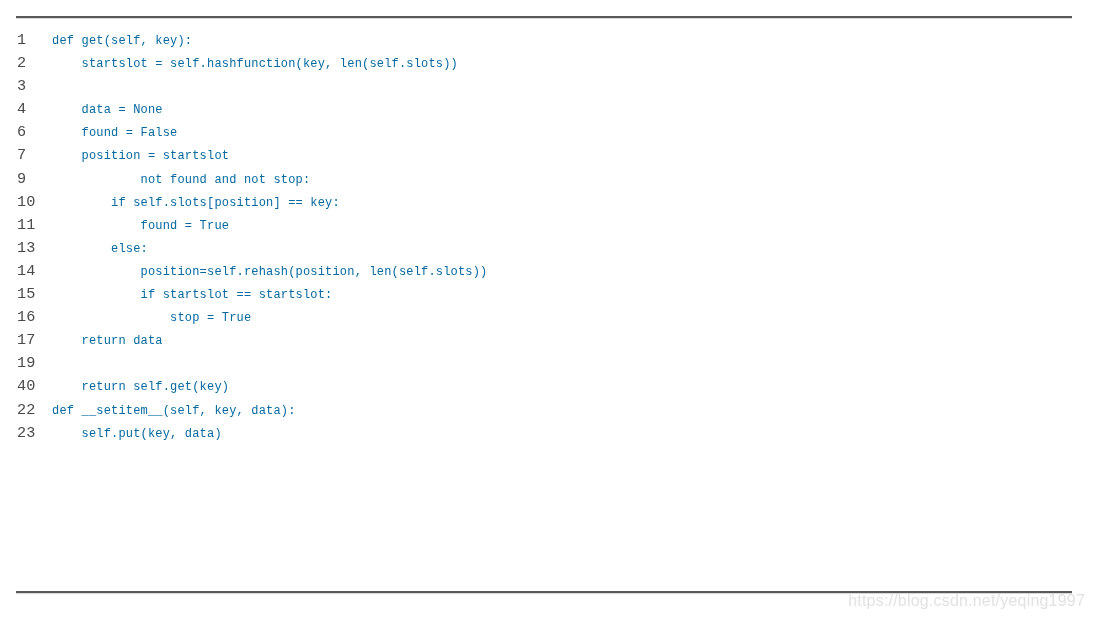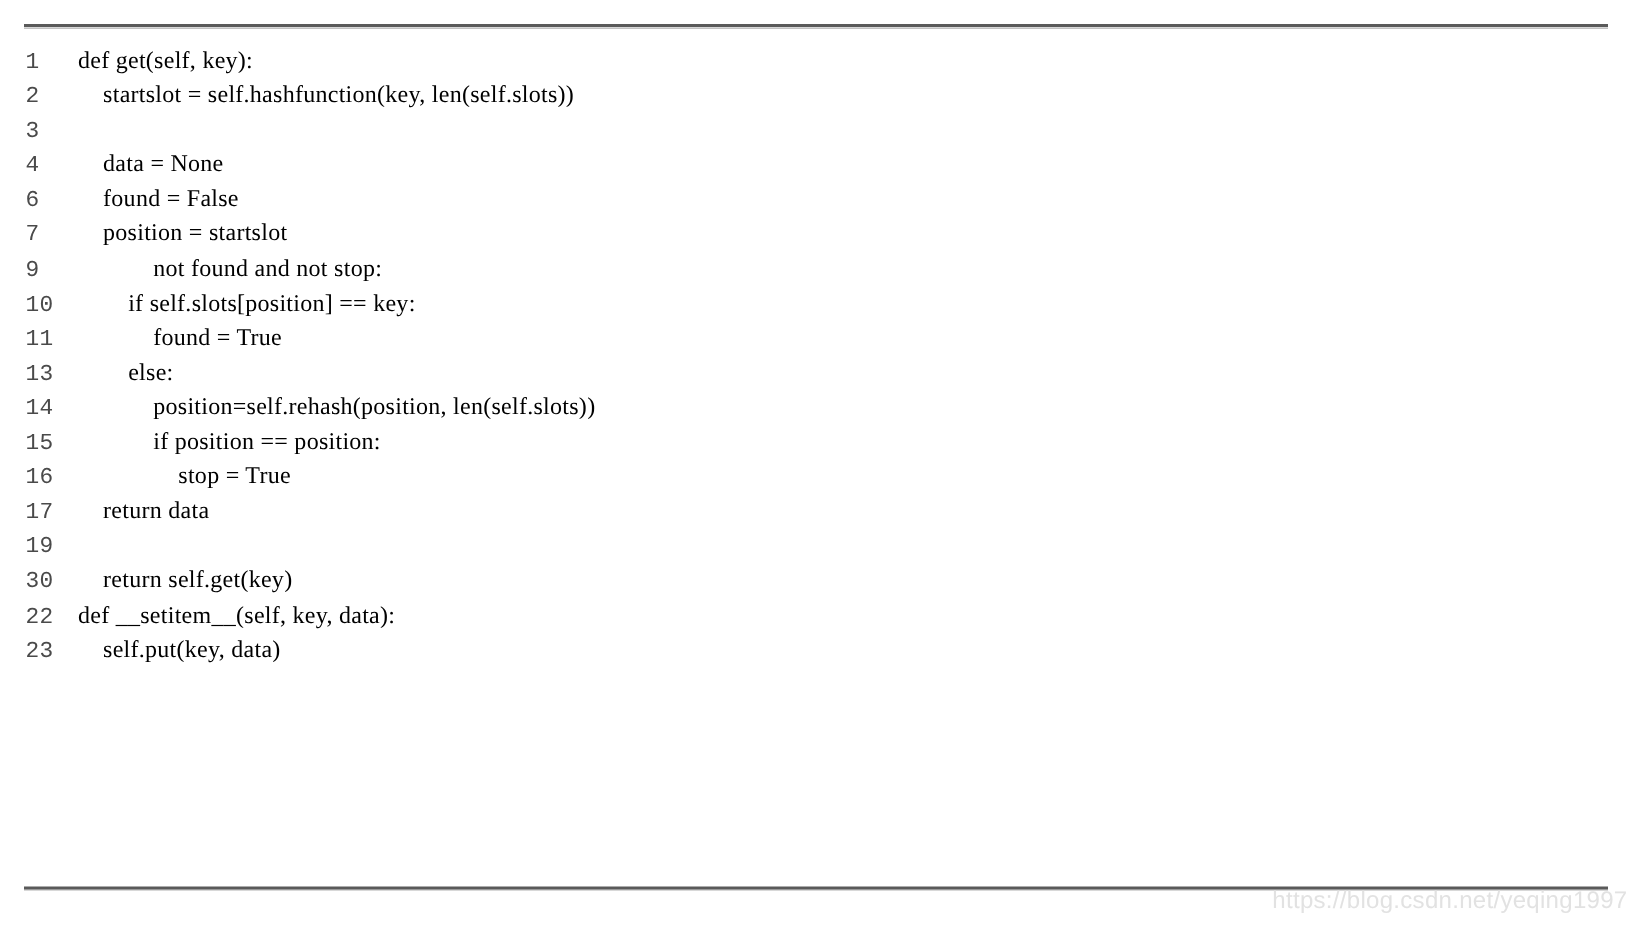--- a/index.html
+++ b/index.html
@@ -57,23 +57,22 @@
     width: 52px;
     padding-left: 17px;
     box-sizing: border-box;
     text-align: left;
     color: #4a4a4a;
     font-size: 15.2px;
   }
 
   .src {
     display: inline;
-    color: #000000;
-    font-size: 16px;
-    font-family: Liberation Serif, serif;
+    color: #0369a1;
+    font-size: 12px;
   }
 
   .watermark {
     position: absolute;
     right: 12px;
     top: 592px;
     font-family: "Liberation Sans", sans-serif;
     font-size: 16px;
     color: #e2e2e2;
     letter-spacing: 0.2px;
@@ -93,25 +92,25 @@
       <div class="code-row"><span class="ln">2</span><span class="src">    startslot = self.hashfunction(key, len(self.slots))</span></div>
       <div class="code-row"><span class="ln">3</span><span class="src"></span></div>
       <div class="code-row"><span class="ln">4</span><span class="src">    data = None</span></div>
       <div class="code-row"><span class="ln">6</span><span class="src">    found = False</span></div>
       <div class="code-row"><span class="ln">7</span><span class="src">    position = startslot</span></div>
       <div class="code-row"><span class="ln">9</span><span class="src">            not found and not stop:</span></div>
       <div class="code-row"><span class="ln">10</span><span class="src">        if self.slots[position] == key:</span></div>
       <div class="code-row"><span class="ln">11</span><span class="src">            found = True</span></div>
       <div class="code-row"><span class="ln">13</span><span class="src">        else:</span></div>
       <div class="code-row"><span class="ln">14</span><span class="src">            position=self.rehash(position, len(self.slots))</span></div>
-      <div class="code-row"><span class="ln">15</span><span class="src">            if position == position:</span></div>
+      <div class="code-row"><span class="ln">15</span><span class="src">            if startslot == startslot:</span></div>
       <div class="code-row"><span class="ln">16</span><span class="src">                stop = True</span></div>
       <div class="code-row"><span class="ln">17</span><span class="src">    return data</span></div>
       <div class="code-row"><span class="ln">19</span><span class="src"></span></div>
-      <div class="code-row"><span class="ln">30</span><span class="src">    return self.get(key)</span></div>
+      <div class="code-row"><span class="ln">40</span><span class="src">    return self.get(key)</span></div>
       <div class="code-row"><span class="ln">22</span><span class="src">def __setitem__(self, key, data):</span></div>
       <div class="code-row"><span class="ln">23</span><span class="src">    self.put(key, data)</span></div>
     </div>
 
   <div class="rule rule-bottom"></div>
 
   <div class="watermark">https://blog.csdn.net/yeqing1997</div>
 
 </div>
 

